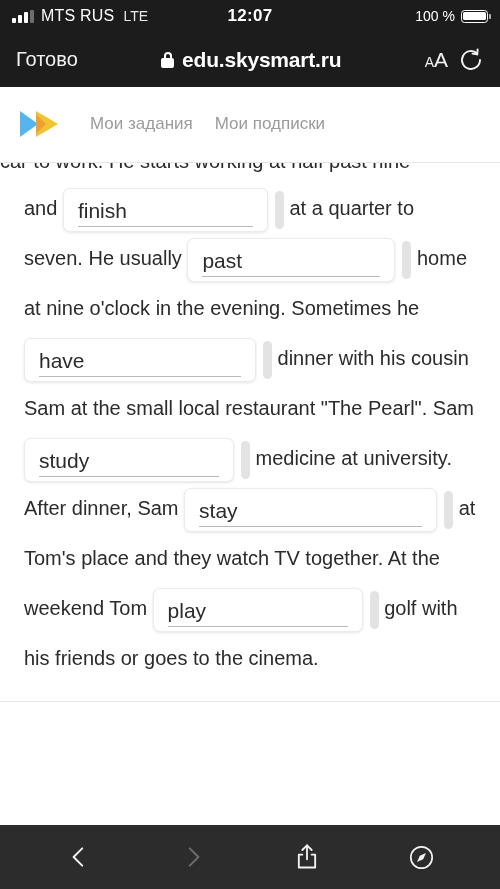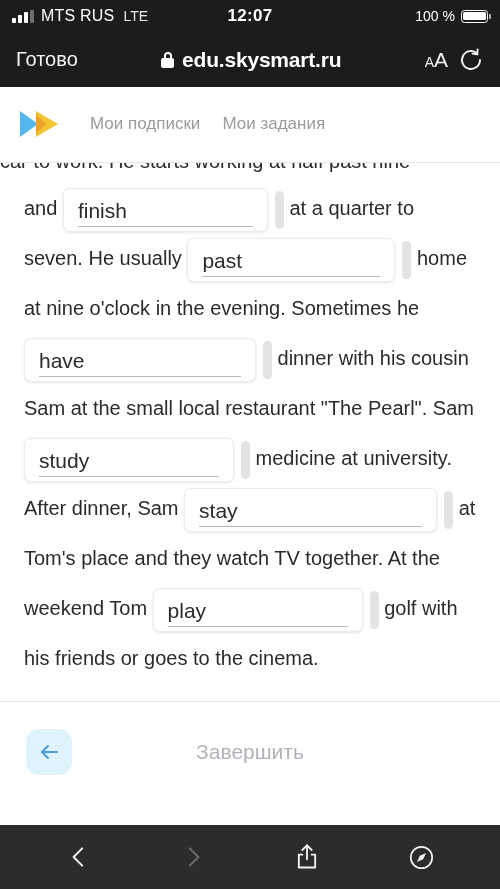--- a/index.html
+++ b/index.html
@@ -173,22 +173,22 @@
 
   <div class="apphead">
     <span class="logo">
       <svg viewBox="0 0 48 34" width="48" height="34">
         <path d="M2 4 L2 30 L20 17 Z" fill="#53b6ef"></path>
         <path d="M18 4 L18 30 L40 17 Z" fill="#f3c431"></path>
         <path d="M18 7 L18 27 L28 17 Z" fill="#f0a02c"></path>
       </svg>
     </span>
     <nav class="nav">
+      <a href="#">Мои задания</a>
       <a href="#">Мои подписки</a>
-      <a href="#">Мои задания</a>
     </nav>
   </div>
 
   <div class="sheet">
     <div class="divider-top"></div>
 
     <div class="clip-line">
       <span>car to work. He starts working at half past nine</span>
     </div>
 
@@ -207,29 +207,20 @@
         </span><span> medicine at university. After dinner, Sam </span><span class="field-wrap">
           <span class="field w-stay"><span class="val">stay</span></span>
           <span class="handle"></span>
         </span><span> at Tom's place and they watch TV together. At the weekend Tom </span><span class="field-wrap">
           <span class="field w-play"><span class="val">play</span></span>
           <span class="handle"></span>
         </span><span> golf with his friends or goes to the cinema.</span></div>
 
     <div class="foot-div"></div>
 
-    <div class="footer">
-      <span class="back-btn">
-        <svg viewBox="0 0 26 26" width="26" height="26" fill="none" stroke="#4a9fd8" stroke-width="2.1" stroke-linecap="round" stroke-linejoin="round">
-          <path d="M21 13 H6"></path>
-            <path d="M12 7 L6 13 L12 19"></path>
-        </svg>
-      </span>
-      <span class="finish-label">Завершить</span>
-    </div>
   </div>
 
   <div class="toolbar">
     <span class="tb-icon">
       <svg viewBox="0 0 24 24" width="26" height="26" fill="none" stroke="#f2f2f2" stroke-width="1.8" stroke-linecap="round" stroke-linejoin="round">
         <path d="M15 4 L7 12 L15 20"></path>
       </svg>
     </span>
     <span class="tb-icon">
       <svg viewBox="0 0 24 24" width="26" height="26" fill="none" stroke="#6d6d6d" stroke-width="1.8" stroke-linecap="round" stroke-linejoin="round">

